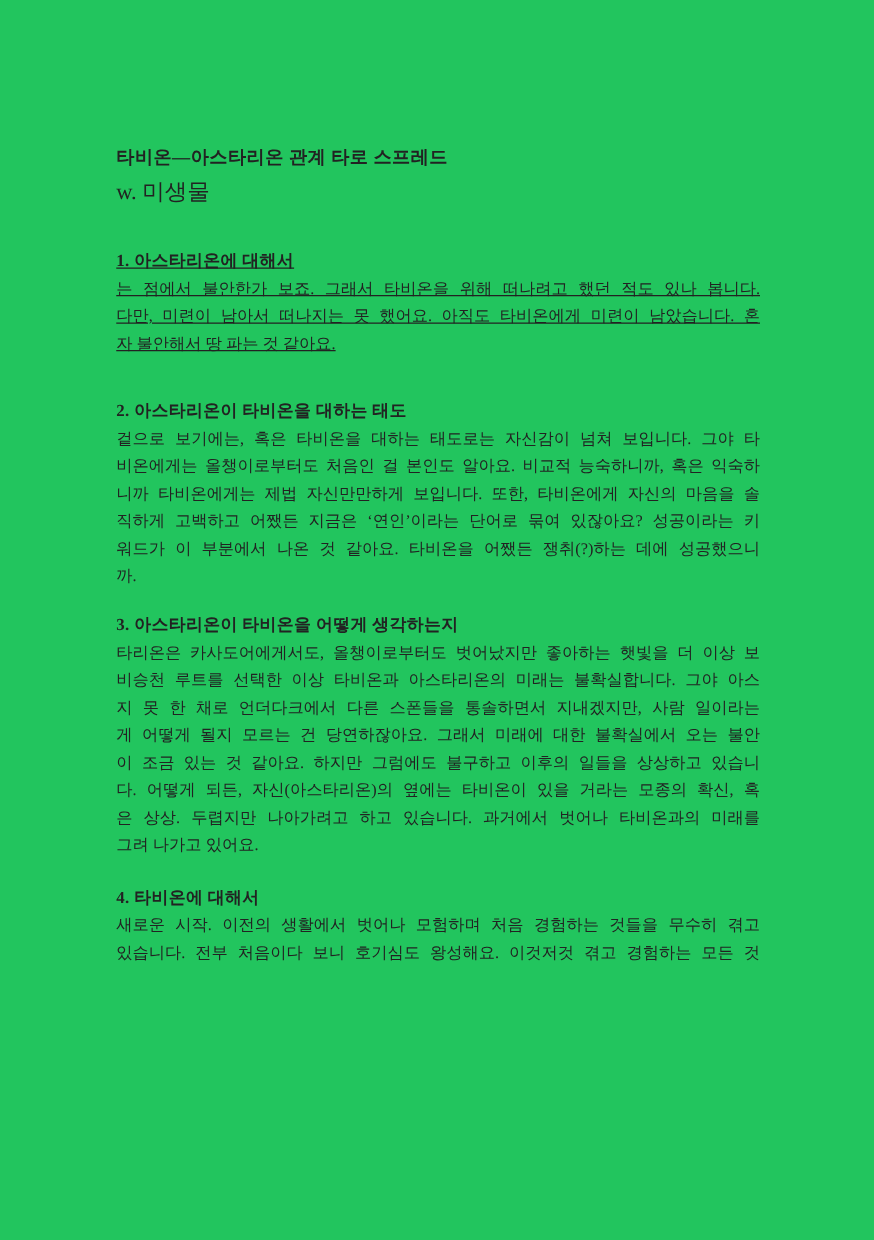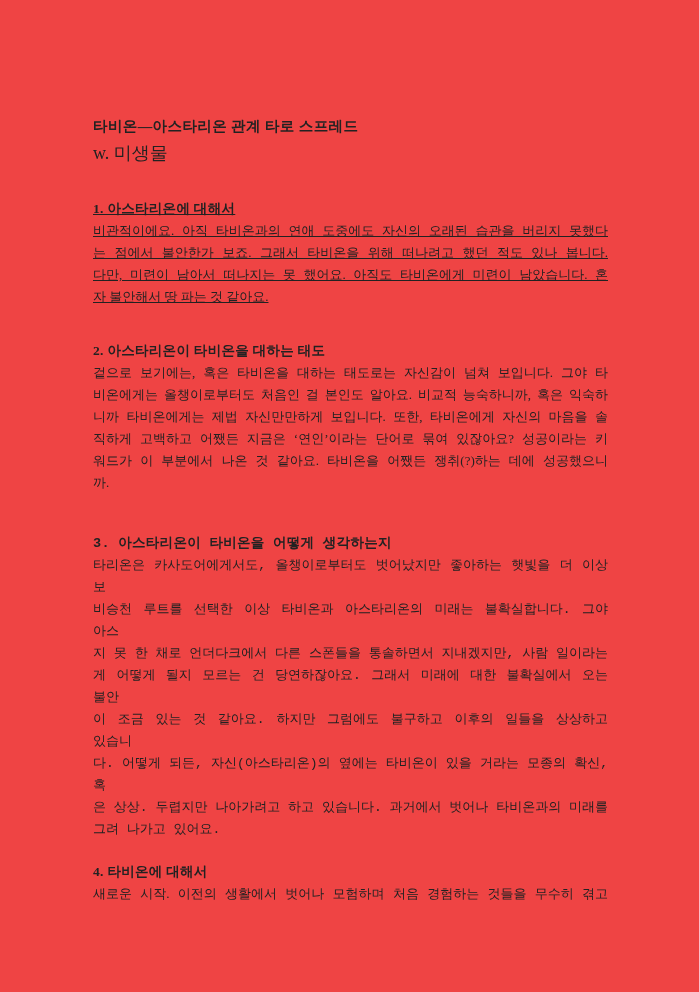--- a/index.html
+++ b/index.html
@@ -29,21 +29,21 @@
     letter-spacing: 0.4px;
     white-space: nowrap;
   }
   .byline {
     font-size: 18px;
     line-height: 27px;
   }
   .section { margin-top: 32px; }
   .section:nth-of-type(1) { margin-top: 31px; text-decoration: underline; }
   .section:nth-of-type(2) { margin-top: 32px; }
-  .section:nth-of-type(3) { margin-top: 39px; font-family: Liberation Mono, monospace; }
+  .section:nth-of-type(3) { margin-top: 17px; }
   .section:nth-of-type(4) { margin-top: 20px; }
   .heading {
     font-weight: 700;
     font-size: 13.5px;
     line-height: 22px;
     letter-spacing: 0.3px;
   }
   .line {
     font-size: 13px;
     line-height: 22px;
@@ -52,28 +52,27 @@
     word-break: keep-all;
   }
   .line.last {
     text-align: center;
     text-align-last: left;
   }
 </style>
 </head>
 <body>
 
-<div class="page" style="color: rgb(34, 34, 34); background: #ef4444;">
+<div class="page" style="color: rgb(34, 34, 34); background: #22c55e;">
   <div class="content">
     <div class="title">타비온—아스타리온 관계 타로 스프레드</div>
     <div class="byline">w. 미생물</div>
     <div id="sections">
         <section class="section">
           <div class="heading">1. 아스타리온에 대해서</div>
-          <div class="line">비관적이에요. 아직 타비온과의 연애 도중에도 자신의 오래된 습관을 버리지 못했다</div>
           <div class="line">는 점에서 불안한가 보죠. 그래서 타비온을 위해 떠나려고 했던 적도 있나 봅니다.</div>
           <div class="line">다만, 미련이 남아서 떠나지는 못 했어요. 아직도 타비온에게 미련이 남았습니다. 혼</div>
           <div class="line last">자 불안해서 땅 파는 것 같아요.</div>
         </section>
         <section class="section">
           <div class="heading">2. 아스타리온이 타비온을 대하는 태도</div>
           <div class="line">겉으로 보기에는, 혹은 타비온을 대하는 태도로는 자신감이 넘쳐 보입니다. 그야 타</div>
           <div class="line">비온에게는 올챙이로부터도 처음인 걸 본인도 알아요. 비교적 능숙하니까, 혹은 익숙하</div>
           <div class="line">니까 타비온에게는 제법 자신만만하게 보입니다. 또한, 타비온에게 자신의 마음을 솔</div>
           <div class="line">직하게 고백하고 어쨌든 지금은 ‘연인’이라는 단어로 묶여 있잖아요? 성공이라는 키</div>
@@ -87,16 +86,17 @@
           <div class="line">지 못 한 채로 언더다크에서 다른 스폰들을 통솔하면서 지내겠지만, 사람 일이라는</div>
           <div class="line">게 어떻게 될지 모르는 건 당연하잖아요. 그래서 미래에 대한 불확실에서 오는 불안</div>
           <div class="line">이 조금 있는 것 같아요. 하지만 그럼에도 불구하고 이후의 일들을 상상하고 있습니</div>
           <div class="line">다. 어떻게 되든, 자신(아스타리온)의 옆에는 타비온이 있을 거라는 모종의 확신, 혹</div>
           <div class="line">은 상상. 두렵지만 나아가려고 하고 있습니다. 과거에서 벗어나 타비온과의 미래를</div>
           <div class="line last">그려 나가고 있어요.</div>
         </section>
         <section class="section">
           <div class="heading">4. 타비온에 대해서</div>
           <div class="line">새로운 시작. 이전의 생활에서 벗어나 모험하며 처음 경험하는 것들을 무수히 겪고</div>
+          <div class="line">있습니다. 전부 처음이다 보니 호기심도 왕성해요. 이것저것 겪고 경험하는 모든 것</div>
         </section>
       </div>
   </div>
 </div>
 
 </body></html>

